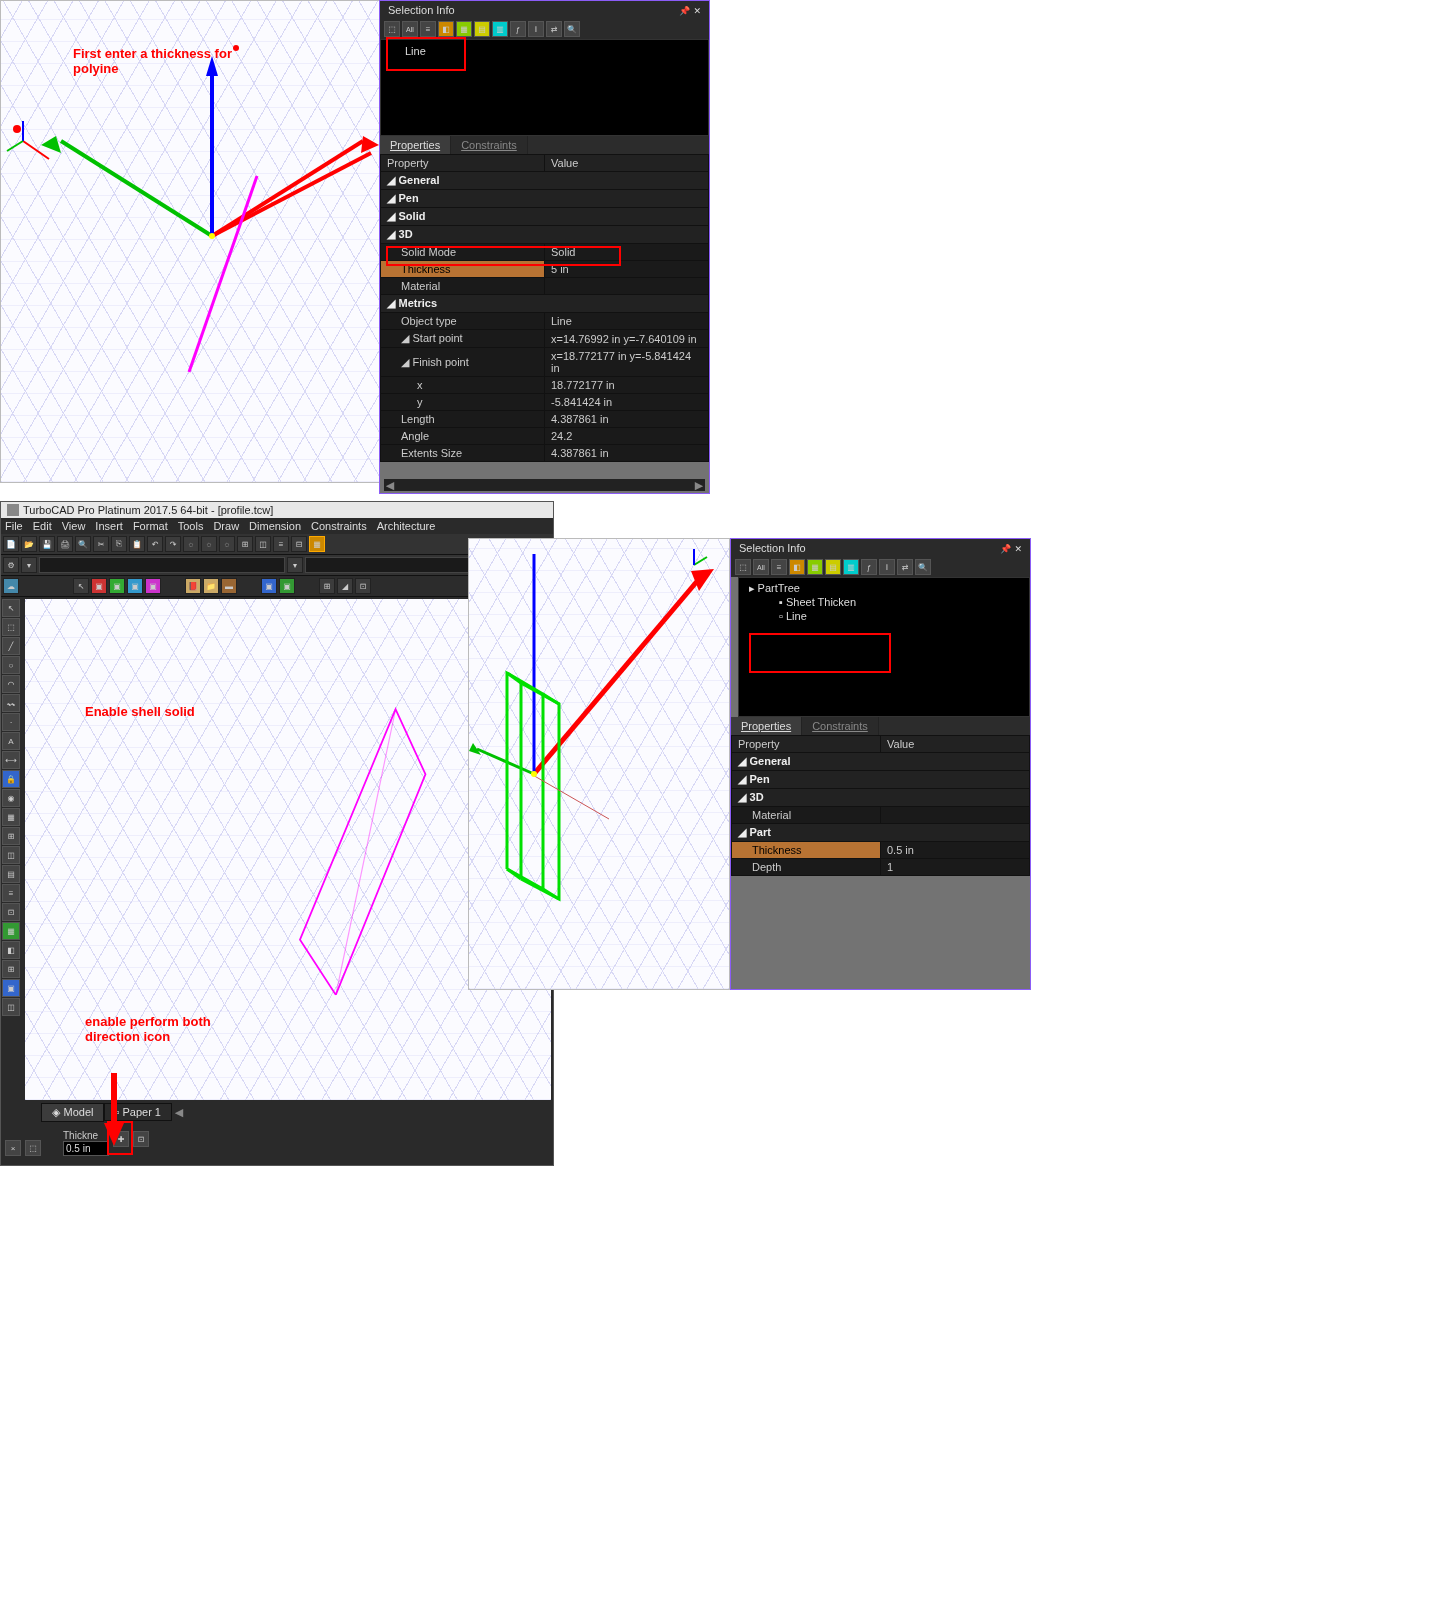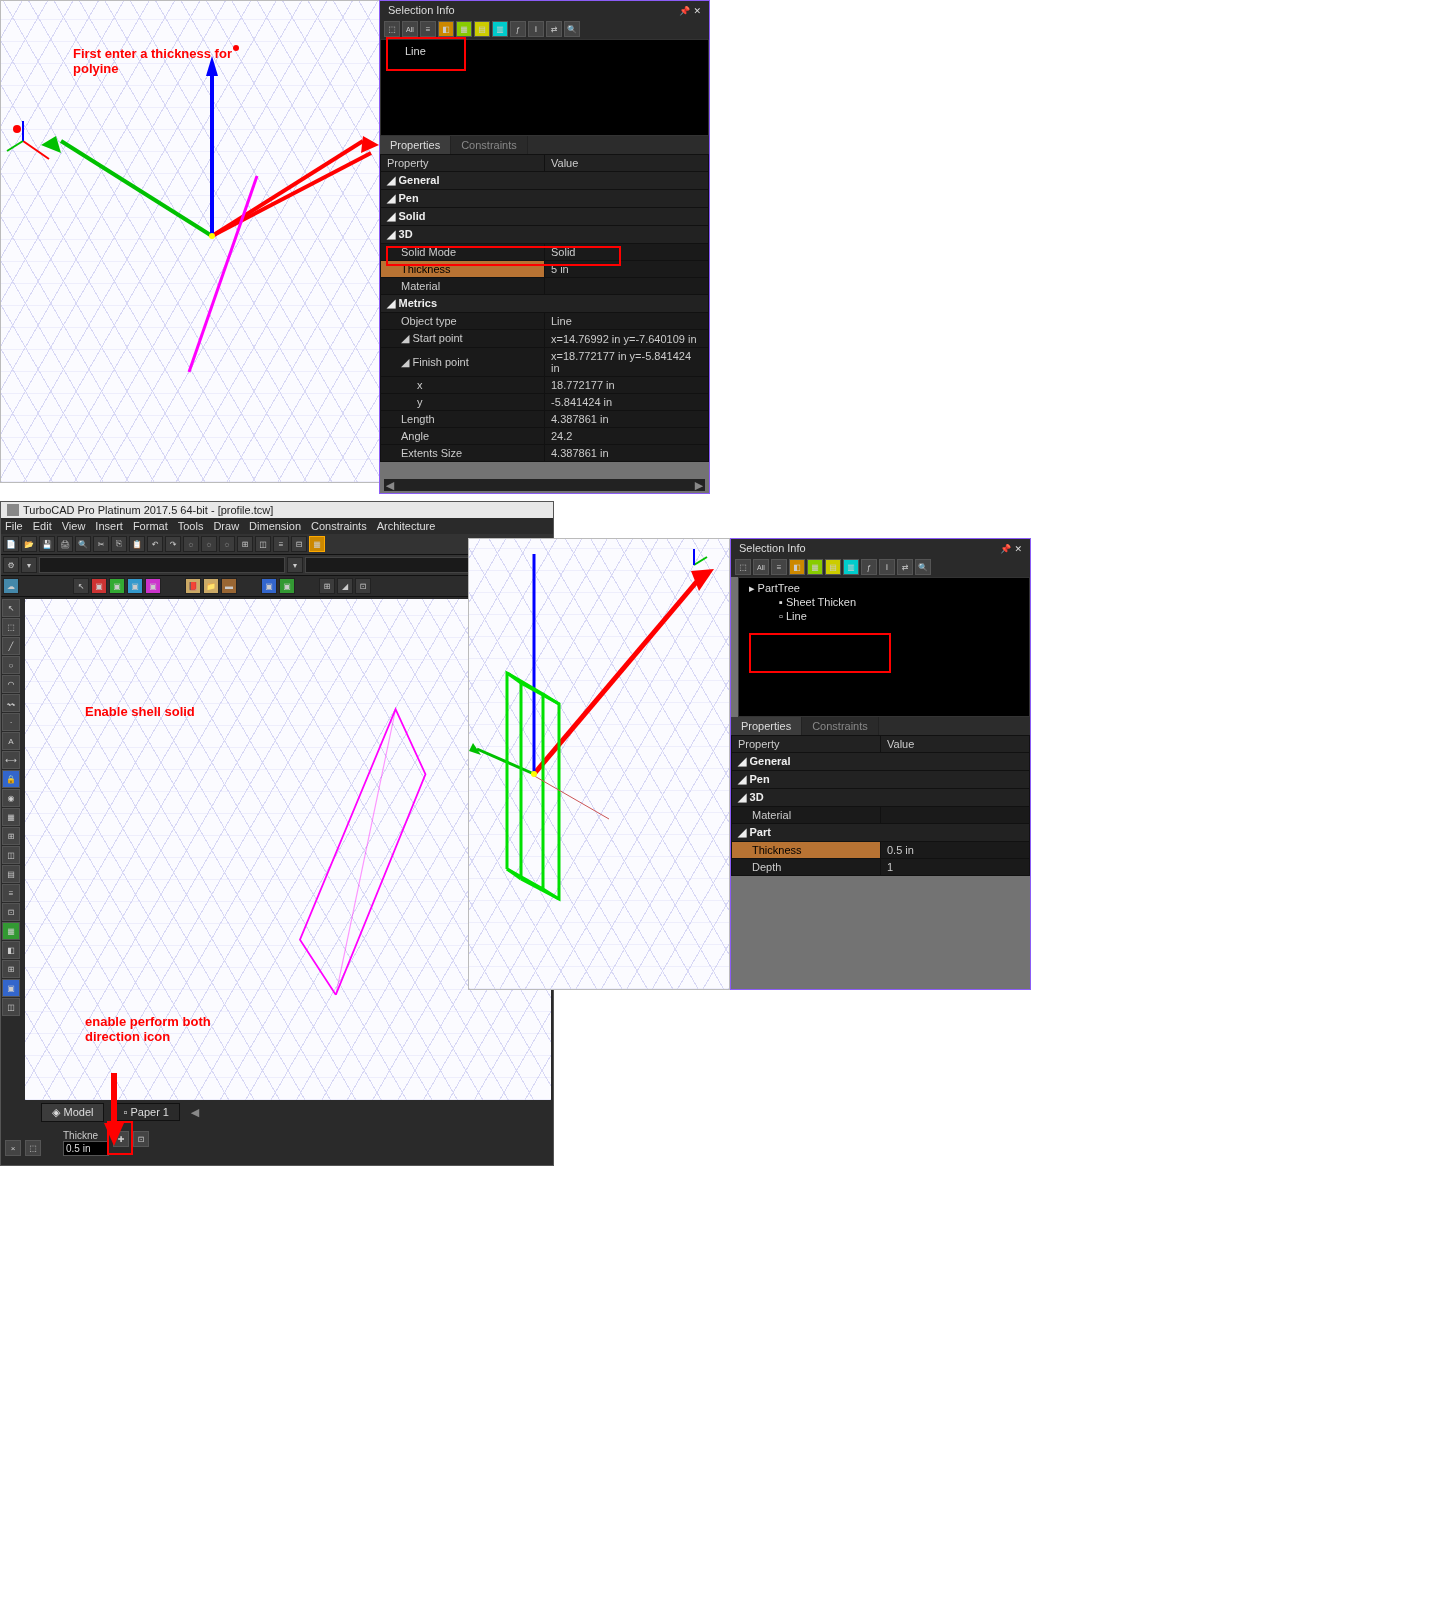--- a/index.html
+++ b/index.html
@@ -4,40 +4,40 @@
 <style>
   * { margin: 0; padding: 0; box-sizing: border-box; }
   body { background: #fff; font-family: "Segoe UI", Tahoma, sans-serif; font-size: 11px; color: #ccc; width: 1429px; height: 1600px; position: relative; }
   .panel { position: absolute; background: #737373; border: 1px solid #8b5cf6; }
   .panel-title { background: #2a2a2a; padding: 3px 8px; color: #ddd; display: flex; justify-content: space-between; align-items: center; }
   .toolbar-row { background: #2a2a2a; padding: 2px 4px; display: flex; gap: 2px; }
   .tb-btn { width: 16px; height: 16px; background: #444; border: 1px solid #555; display: flex; align-items: center; justify-content: center; font-size: 8px; color: #ccc; }
   .tree-area { background: #000; color: #ddd; padding: 4px; height: 90px; overflow: hidden; border: 1px solid #333; }
   .tree-item { padding: 1px 4px 1px 20px; }
   .tabs { display: flex; background: #2c2c2c; }
-  .tab { padding: 3px 10px; background: #3c3c3c; color: #ddd; border-right: 1px solid #222; }
+  .tab { padding: 3px 10px; background: #3c3c3c; color: #ddd; border-right: 1px solid #222; text-decoration: underline; }
   .tab.inactive { background: #2a2a2a; color: #888; }
   .prop-table { width: 100%; border-collapse: collapse; }
   .prop-table th { background: #222; color: #ccc; text-align: left; padding: 2px 6px; border: 1px solid #111; font-weight: normal; }
   .prop-table td { border: 1px solid #111; padding: 2px 6px; color: #ccc; background: #1a1a1a; }
   .prop-table .group-row td { background: #222; color: #eee; font-weight: bold; }
   .prop-table .indent1 { padding-left: 20px; }
   .prop-table .indent2 { padding-left: 36px; }
   .hl-row td { background: #b87333 !important; color: #000; }
   .hl-box { position: absolute; border: 2px solid red; background: transparent; pointer-events: none; }
   .red-note { position: absolute; color: red; font-weight: bold; font-size: 13px; }
   .win { position: absolute; background: #2a2a2a; border: 1px solid #555; }
   .win-title { background: #e8e8e8; color: #222; padding: 2px 6px; font-size: 11px; display: flex; align-items: center; gap: 4px; }
   .menu-bar { background: #2a2a2a; padding: 2px 4px; display: flex; gap: 10px; color: #ddd; }
   .menu-bar span { cursor: default; }
   .main-toolbar { background: #333; padding: 2px; display: flex; gap: 2px; border-bottom: 1px solid #111; flex-wrap: wrap; }
   .main-toolbar .tb-btn { background: #3c3c3c; border: 1px solid #222; }
   .left-toolbar { background: #2a2a2a; width: 22px; display: flex; flex-direction: column; gap: 1px; padding: 2px 1px; }
   .left-toolbar .tb-btn { width: 18px; height: 18px; }
-  .bot-tabs { background: #2a2a2a; display: flex; align-items: center; gap: 8px; padding: 0 40px; height: 20px; }
+  .bot-tabs { background: #2a2a2a; display: flex; align-items: center; gap: 0; padding: 0 40px; height: 20px; }
   .bot-tab { background: #3c3c3c; padding: 2px 10px; color: #ddd; border: 1px solid #111; }
   .bot-bar { background: #2a2a2a; height: 34px; display: flex; align-items: flex-end; padding: 0 4px; gap: 4px; }
   .thicken-field { display: flex; flex-direction: column; font-size: 10px; color: #ccc; }
   .thicken-field input { background: #000; color: #ddd; border: 1px solid #555; width: 46px; font-size: 10px; padding: 1px 2px; }
   .arrow-red { position: absolute; }
   svg { display: block; }
   .pin-icon::before { content:"📌"; font-size:9px; }
   .x-icon::before { content:"✕"; font-size:9px; }
   .isogrid {
     background-image:

